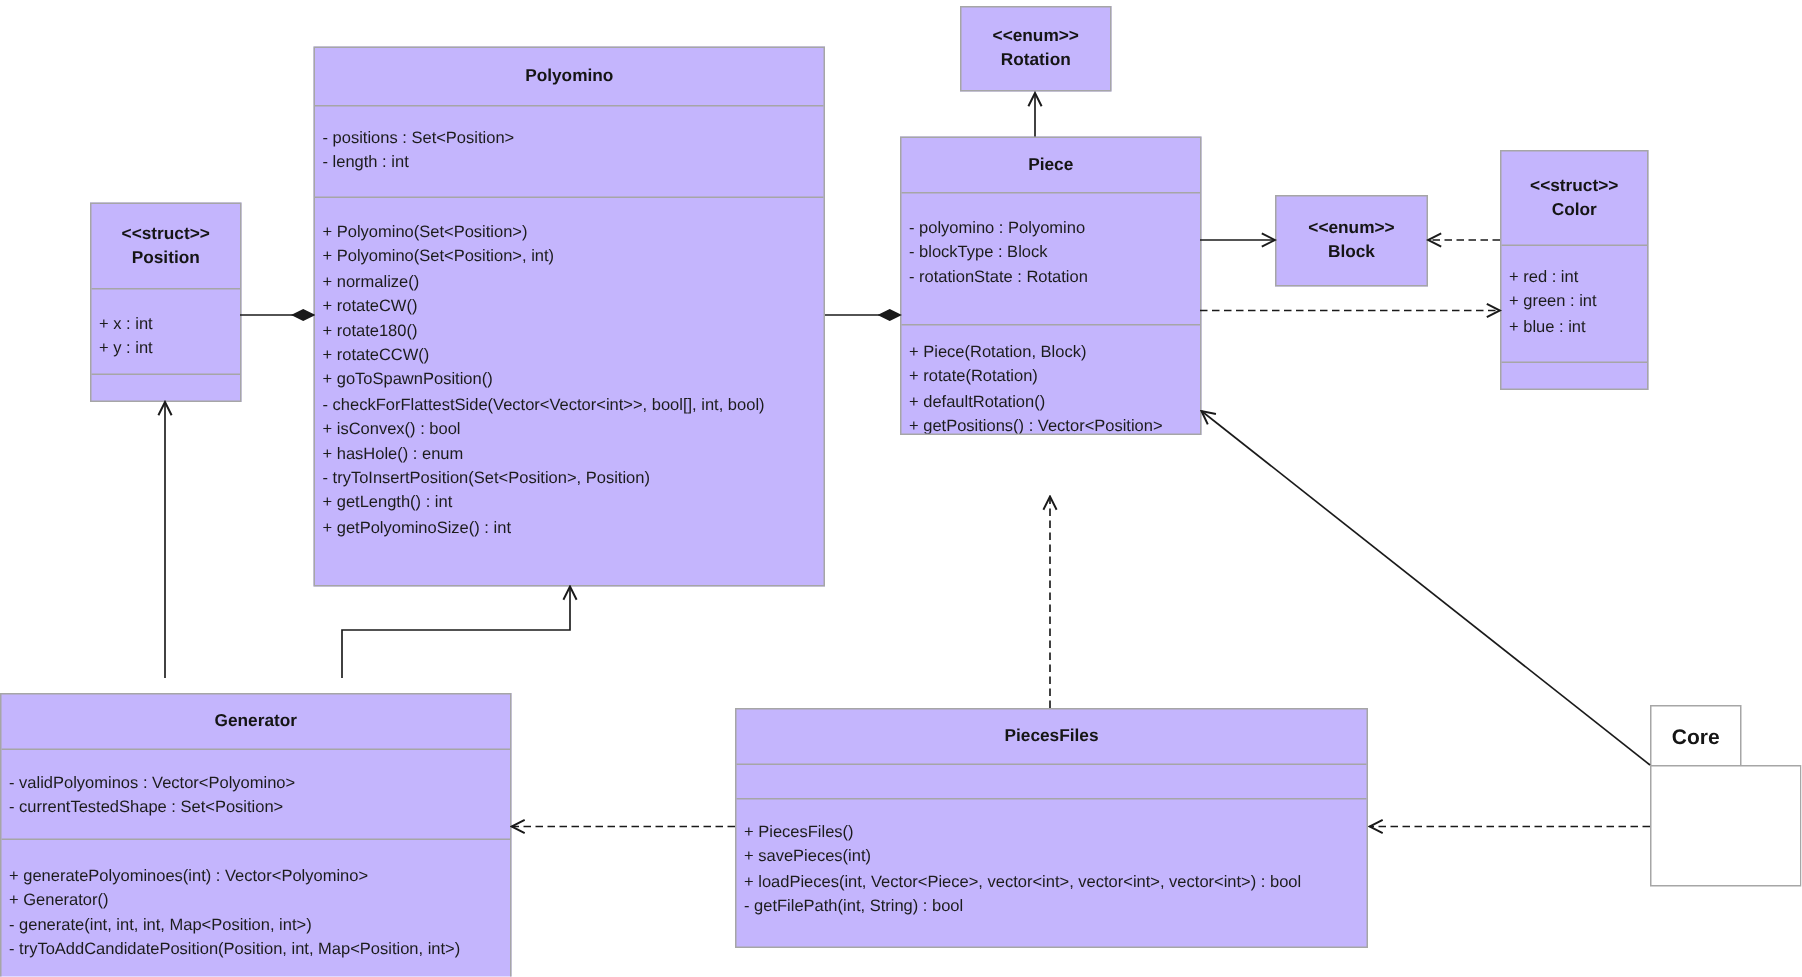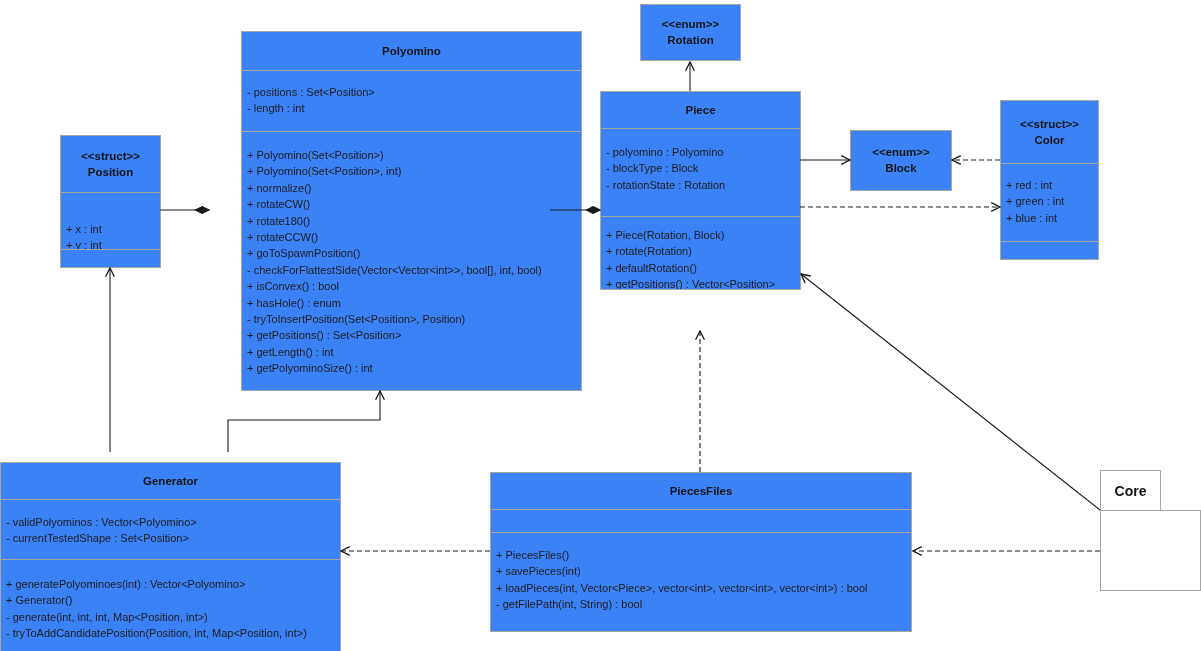--- a/index.html
+++ b/index.html
@@ -1,28 +1,28 @@
 <!DOCTYPE html>
 <html><head>
 <meta charset="utf-8">
 <style>
   html,body{margin:0;padding:0;background:#fff;}
   body{position:relative;width:1201px;height:651px;overflow:hidden;
        font-family:"Liberation Sans", sans-serif;}
-  .uml-class{position:absolute;border:1px solid #a6a6a6;background:#3b82f6;
+  .uml-class{position:absolute;border:1px solid #a6a6a6;background:#c4b5fd;
              display:flex;flex-direction:column;box-sizing:border-box;}
   .uml-title{display:flex;flex-direction:column;align-items:center;justify-content:center;
              font-weight:bold;font-size:11.5px;color:#151515;flex:0 0 auto;}
   .uml-title .stereo{line-height:15px;}
   .uml-title .cname{line-height:16px;}
   .uml-attrs,.uml-methods{border-top:1px solid #a6a6a6;font-size:11px;color:#1c1c1c;
              padding:11px 4px 0 5px;box-sizing:border-box;overflow:hidden;flex:0 0 auto;}
   .mline{line-height:16.4px;white-space:nowrap;}
 
-  #c-polyomino{left:209px;top:31px;width:341px;height:360px;margin-left:32px;}
+  #c-polyomino{left:209px;top:31px;width:341px;height:360px;}
   #c-polyomino .uml-title{height:38px;}
   #c-polyomino .uml-attrs{height:61px;padding-top:13px;}
   #c-polyomino .uml-methods{flex:1;padding-top:15px;}
 
   #c-rotation{left:640px;top:4px;width:101px;height:57px;}
   #c-rotation .uml-title{flex:1;}
 
   #c-piece{left:600px;top:91px;width:201px;height:199px;}
   #c-piece .uml-title{height:36px;}
   #c-piece .uml-attrs{height:88px;padding-top:15px;}
@@ -31,21 +31,21 @@
   #c-block{left:850px;top:130px;width:102px;height:61px;}
   #c-block .uml-title{flex:1;}
 
   #c-color{left:1000px;top:100px;width:99px;height:160px;}
   #c-color .uml-title{height:62px;}
   #c-color .uml-attrs{height:78px;padding-top:13px;}
   #c-color .uml-methods{flex:1;}
 
   #c-position{left:60px;top:135px;width:101px;height:133px;}
   #c-position .uml-title{height:56px;}
-  #c-position .uml-attrs{height:57px;padding-top:28px;}
+  #c-position .uml-attrs{height:57px;padding-top:15px;}
   #c-position .uml-methods{flex:1;}
 
   #c-generator{left:0px;top:452px;width:341px;height:196px;margin-top:10px;}
   #c-generator .uml-title{height:36px;}
   #c-generator .uml-attrs{height:60px;padding-top:14px;}
   #c-generator .uml-methods{flex:1;padding-top:16px;}
 
   #c-piecesfiles{left:490px;top:472px;width:422px;height:160px;}
   #c-piecesfiles .uml-title{height:36px;}
   #c-piecesfiles .uml-attrs{height:23px;padding-top:0;}
@@ -78,21 +78,20 @@
       <div class="mline">+ Polyomino(Set&lt;Position&gt;, int)</div>
       <div class="mline">+ normalize()</div>
       <div class="mline">+ rotateCW()</div>
       <div class="mline">+ rotate180()</div>
       <div class="mline">+ rotateCCW()</div>
       <div class="mline">+ goToSpawnPosition()</div>
       <div class="mline">- checkForFlattestSide(Vector&lt;Vector&lt;int&gt;&gt;, bool[], int, bool)</div>
       <div class="mline">+ isConvex() : bool</div>
       <div class="mline">+ hasHole() : enum</div>
       <div class="mline">- tryToInsertPosition(Set&lt;Position&gt;, Position)</div>
-      <div class="mline">+ getPositions() : Set&lt;Position&gt;</div>
       <div class="mline">+ getLength() : int</div>
       <div class="mline">+ getPolyominoSize() : int</div>
     </div>
 </div>
 
 <div class="uml-class" id="c-rotation">
   <div class="uml-title">
     <span class="stereo">&lt;&lt;enum&gt;&gt;</span>
     <span class="cname">Rotation</span>
   </div>

